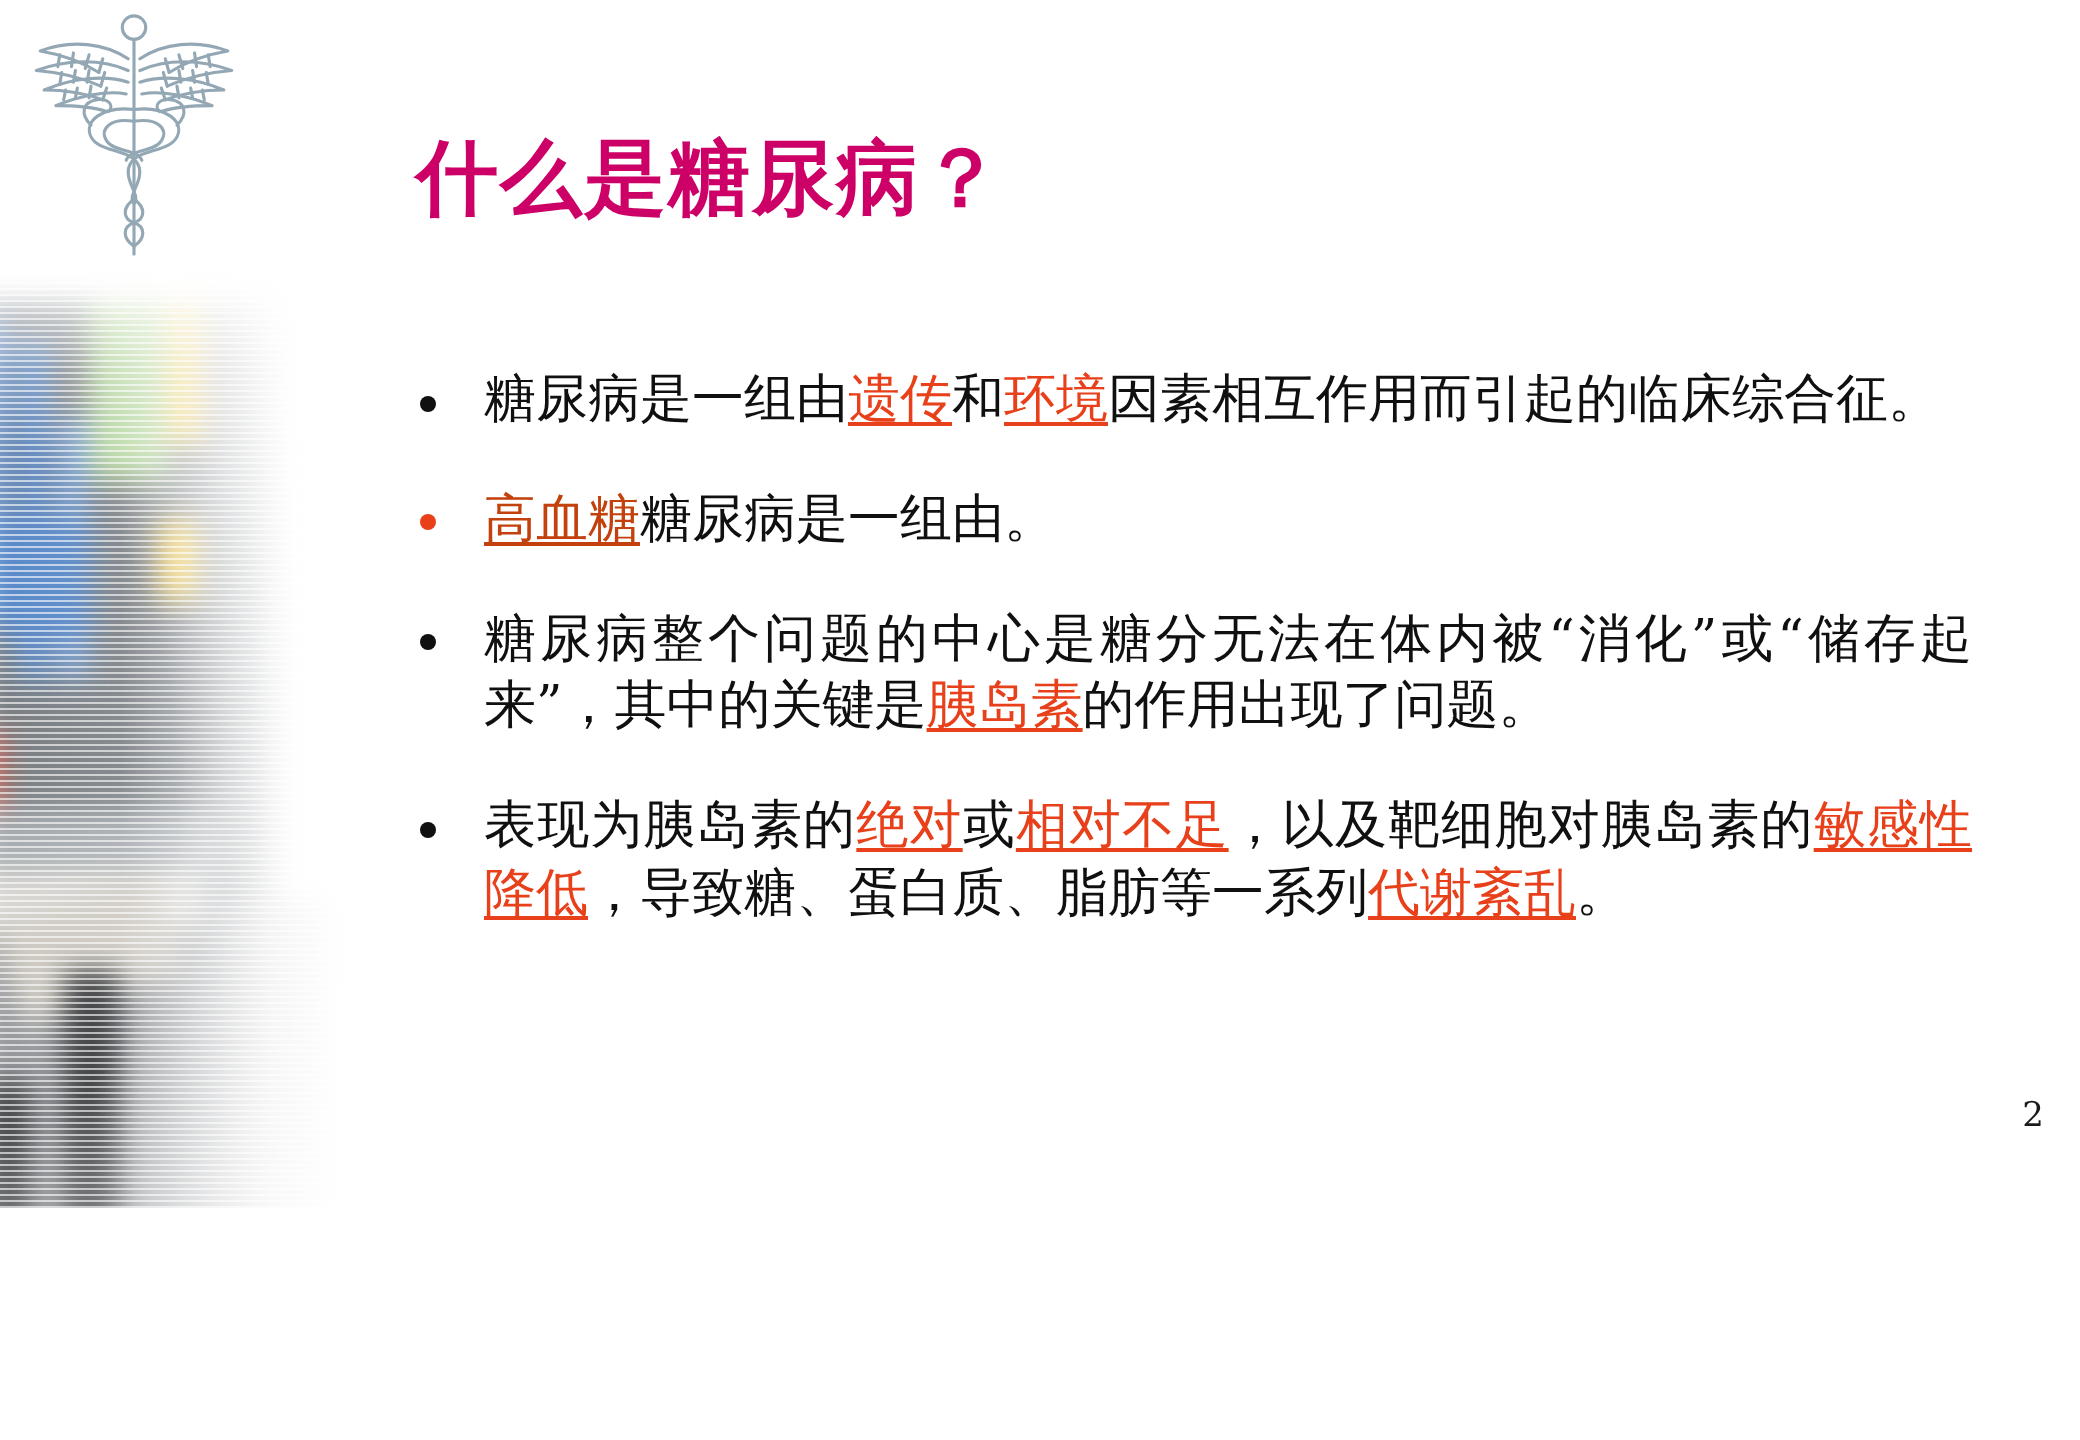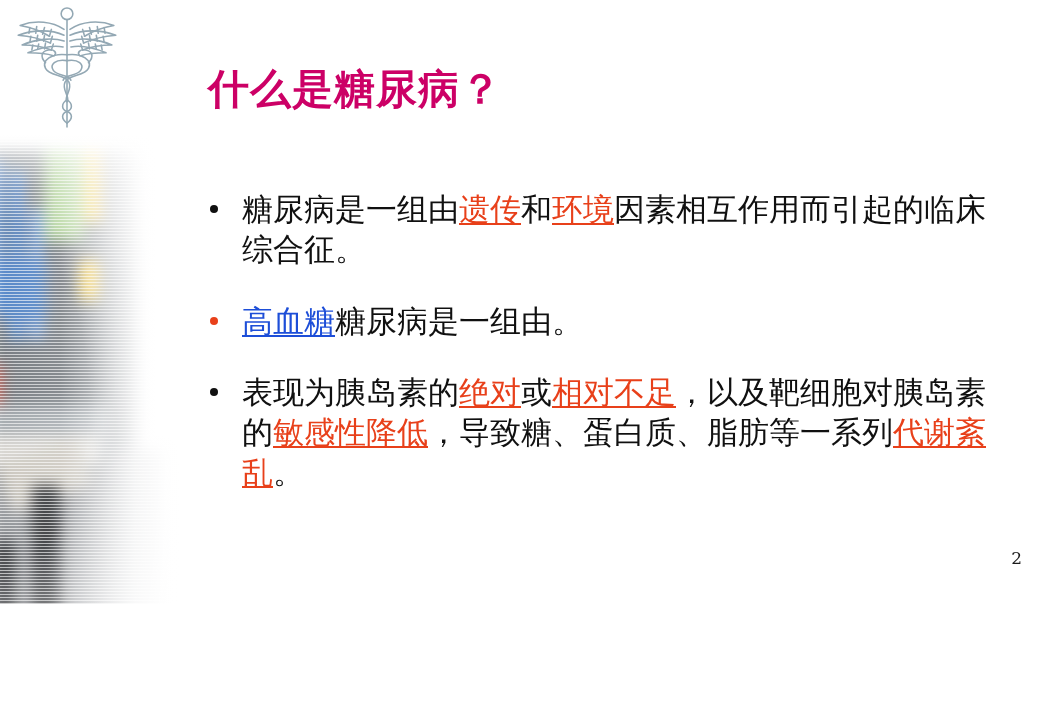--- a/index.html
+++ b/index.html
@@ -109,21 +109,21 @@
     position: absolute;
     left: 196px;
     top: 158px;
     width: 790px;
   }
 
   .bullet {
     position: relative;
     padding-left: 46px;
     margin-bottom: 16px;
-    font-size: 31px;
+    font-size: 26px;
     line-height: 1.30;
     color: #101010;
     text-align: justify;
     text-justify: inter-ideograph;
   }
   .bullet .dot {
     position: absolute;
     left: 14px;
     top: 0.52em;
     width: 8px;
@@ -212,19 +212,20 @@
         <path d="M60 98 C66 102 66 108 60 110 C54 112 54 118 60 122"></path>
         <line x1="60" y1="96" x2="60" y2="126"></line>
       </svg>
     </div>
   </div>
 
   <div id="title">什么是糖尿病？</div>
 
   <div id="body">
       <p class="bullet"><span class="dot" style="background: rgb(16, 16, 16);"></span><span>糖尿病是一组由</span><span class="hl" style="color: rgb(232, 64, 26);">遗传</span><span>和</span><span class="hl" style="color: rgb(232, 64, 26);">环境</span><span>因素相互作用而引起的临床综合征。</span></p>
-      <p class="bullet accent"><span class="dot" style="background: rgb(232, 64, 26);"></span><span class="hl" style="color: #1d4ed8;">高血糖</span><span>糖尿病是一组由。</span></p>
+      <p class="bullet accent"><span class="dot" style="background: rgb(232, 64, 26);"></span><span class="hl" style="color: #c2410c;">高血糖</span><span>糖尿病是一组由。</span></p>
+      <p class="bullet"><span class="dot" style="background: rgb(16, 16, 16);"></span><span>糖尿病整个问题的中心是糖分无法在体内被“消化”或“储存起来”，其中的关键是</span><span class="hl" style="color: rgb(232, 64, 26);">胰岛素</span><span>的作用出现了问题。</span></p>
       <p class="bullet"><span class="dot" style="background: rgb(16, 16, 16);"></span><span>表现为胰岛素的</span><span class="hl" style="color: rgb(232, 64, 26);">绝对</span><span>或</span><span class="hl" style="color: rgb(232, 64, 26);">相对不足</span><span>，以及靶细胞对胰岛素的</span><span class="hl" style="color: rgb(232, 64, 26);">敏感性降低</span><span>，导致糖、蛋白质、脂肪等一系列</span><span class="hl" style="color: rgb(232, 64, 26);">代谢紊乱</span><span>。</span></p>
     </div>
 
   <div id="page-number">2</div>
 
 </div>
 
 </body></html>

